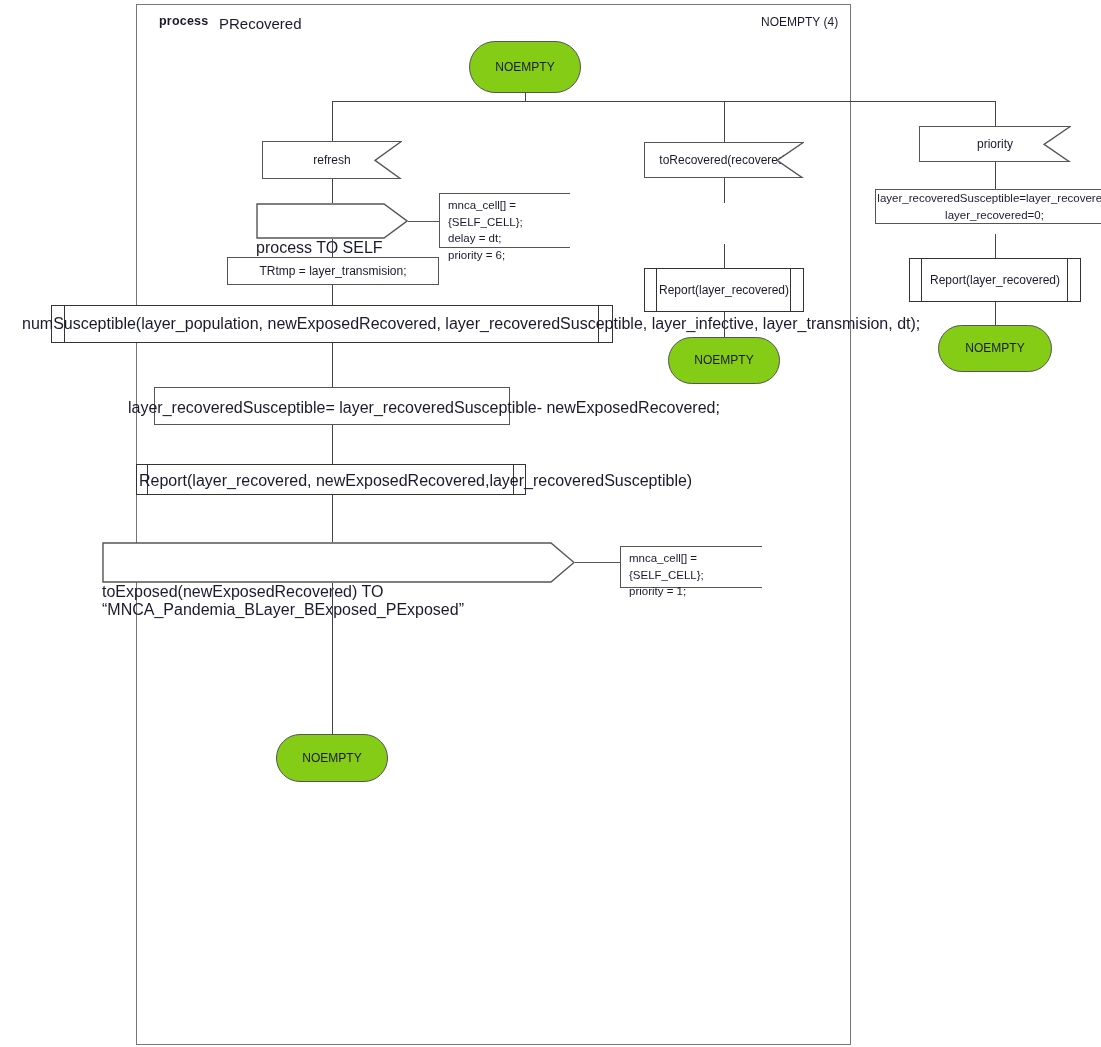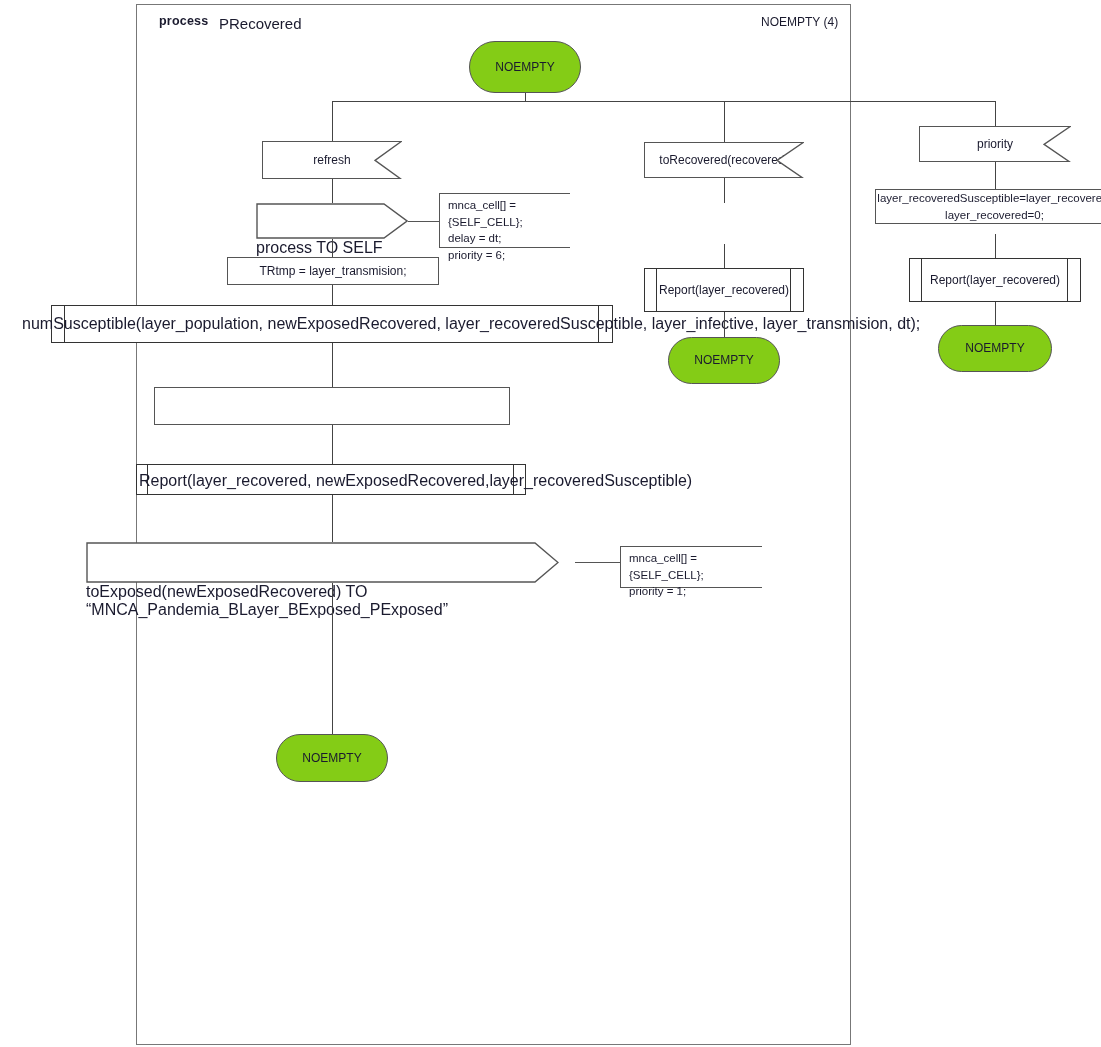--- a/index.html
+++ b/index.html
@@ -181,32 +181,33 @@
 
   <div class="sym proc" style="left:35px; top:305px; width:562px; height:38px;">
     <span class="bar" style="left:12px;"></span>
     <span class="bar" style="right:13px; left:auto;"></span>
   </div>
   <div class="nowrap-overflow" style="left:6px; top:316px;">numSusceptible(layer_population, newExposedRecovered, layer_recoveredSusceptible, layer_infective, layer_transmision, dt);</div>
 
   <div class="vline" style="left:316px; top:343px; height:44px;"></div>
 
   <div class="sym task" style="left:138px; top:387px; width:356px; height:38px;"></div>
+  <div class="nowrap-overflow" style="left:112px; top:400px;">layer_recoveredSusceptible= layer_recoveredSusceptible- newExposedRecovered;</div>
 
   <div class="vline" style="left:316px; top:425px; height:39px;"></div>
 
   <div class="sym proc" style="left:120px; top:464px; width:390px; height:31px;">
     <span class="bar" style="left:10px;"></span>
     <span class="bar" style="right:11px; left:auto;"></span>
   </div>
   <div class="nowrap-overflow" style="left:123px; top:473px;">Report(layer_recovered, newExposedRecovered,layer_recoveredSusceptible)</div>
 
   <div class="vline" style="left:316px; top:495px; height:47px;"></div>
 
-  <div class="output-sym" style="left:70px; top:542px; width:473px; height:41px;">
+  <div class="output-sym" style="left:86px; top:542px; width:473px; height:41px;">
     <svg width="473" height="41" viewBox="0 0 473 41" preserveAspectRatio="none">
       <polygon points="1,1 449,1 472,20.5 449,40 1,40" fill="#fff" stroke="#555" stroke-width="1.4"></polygon>
     </svg>
     <span class="lbl" style="padding-right:18px;">toExposed(newExposedRecovered) TO “MNCA_Pandemia_BLayer_BExposed_PExposed”</span>
   </div>
 
   <div class="hline cline" style="left:559px; top:562px; width:45px;"></div>
   <div class="comment" style="position:absolute; left:604px; top:546px; width:142px; height:42px; border-right:none;">mnca_cell[] = {SELF_CELL};
 priority = 1;</div>
   <div class="comment-line" style="left:604px; top:546px; width:142px;"></div>

